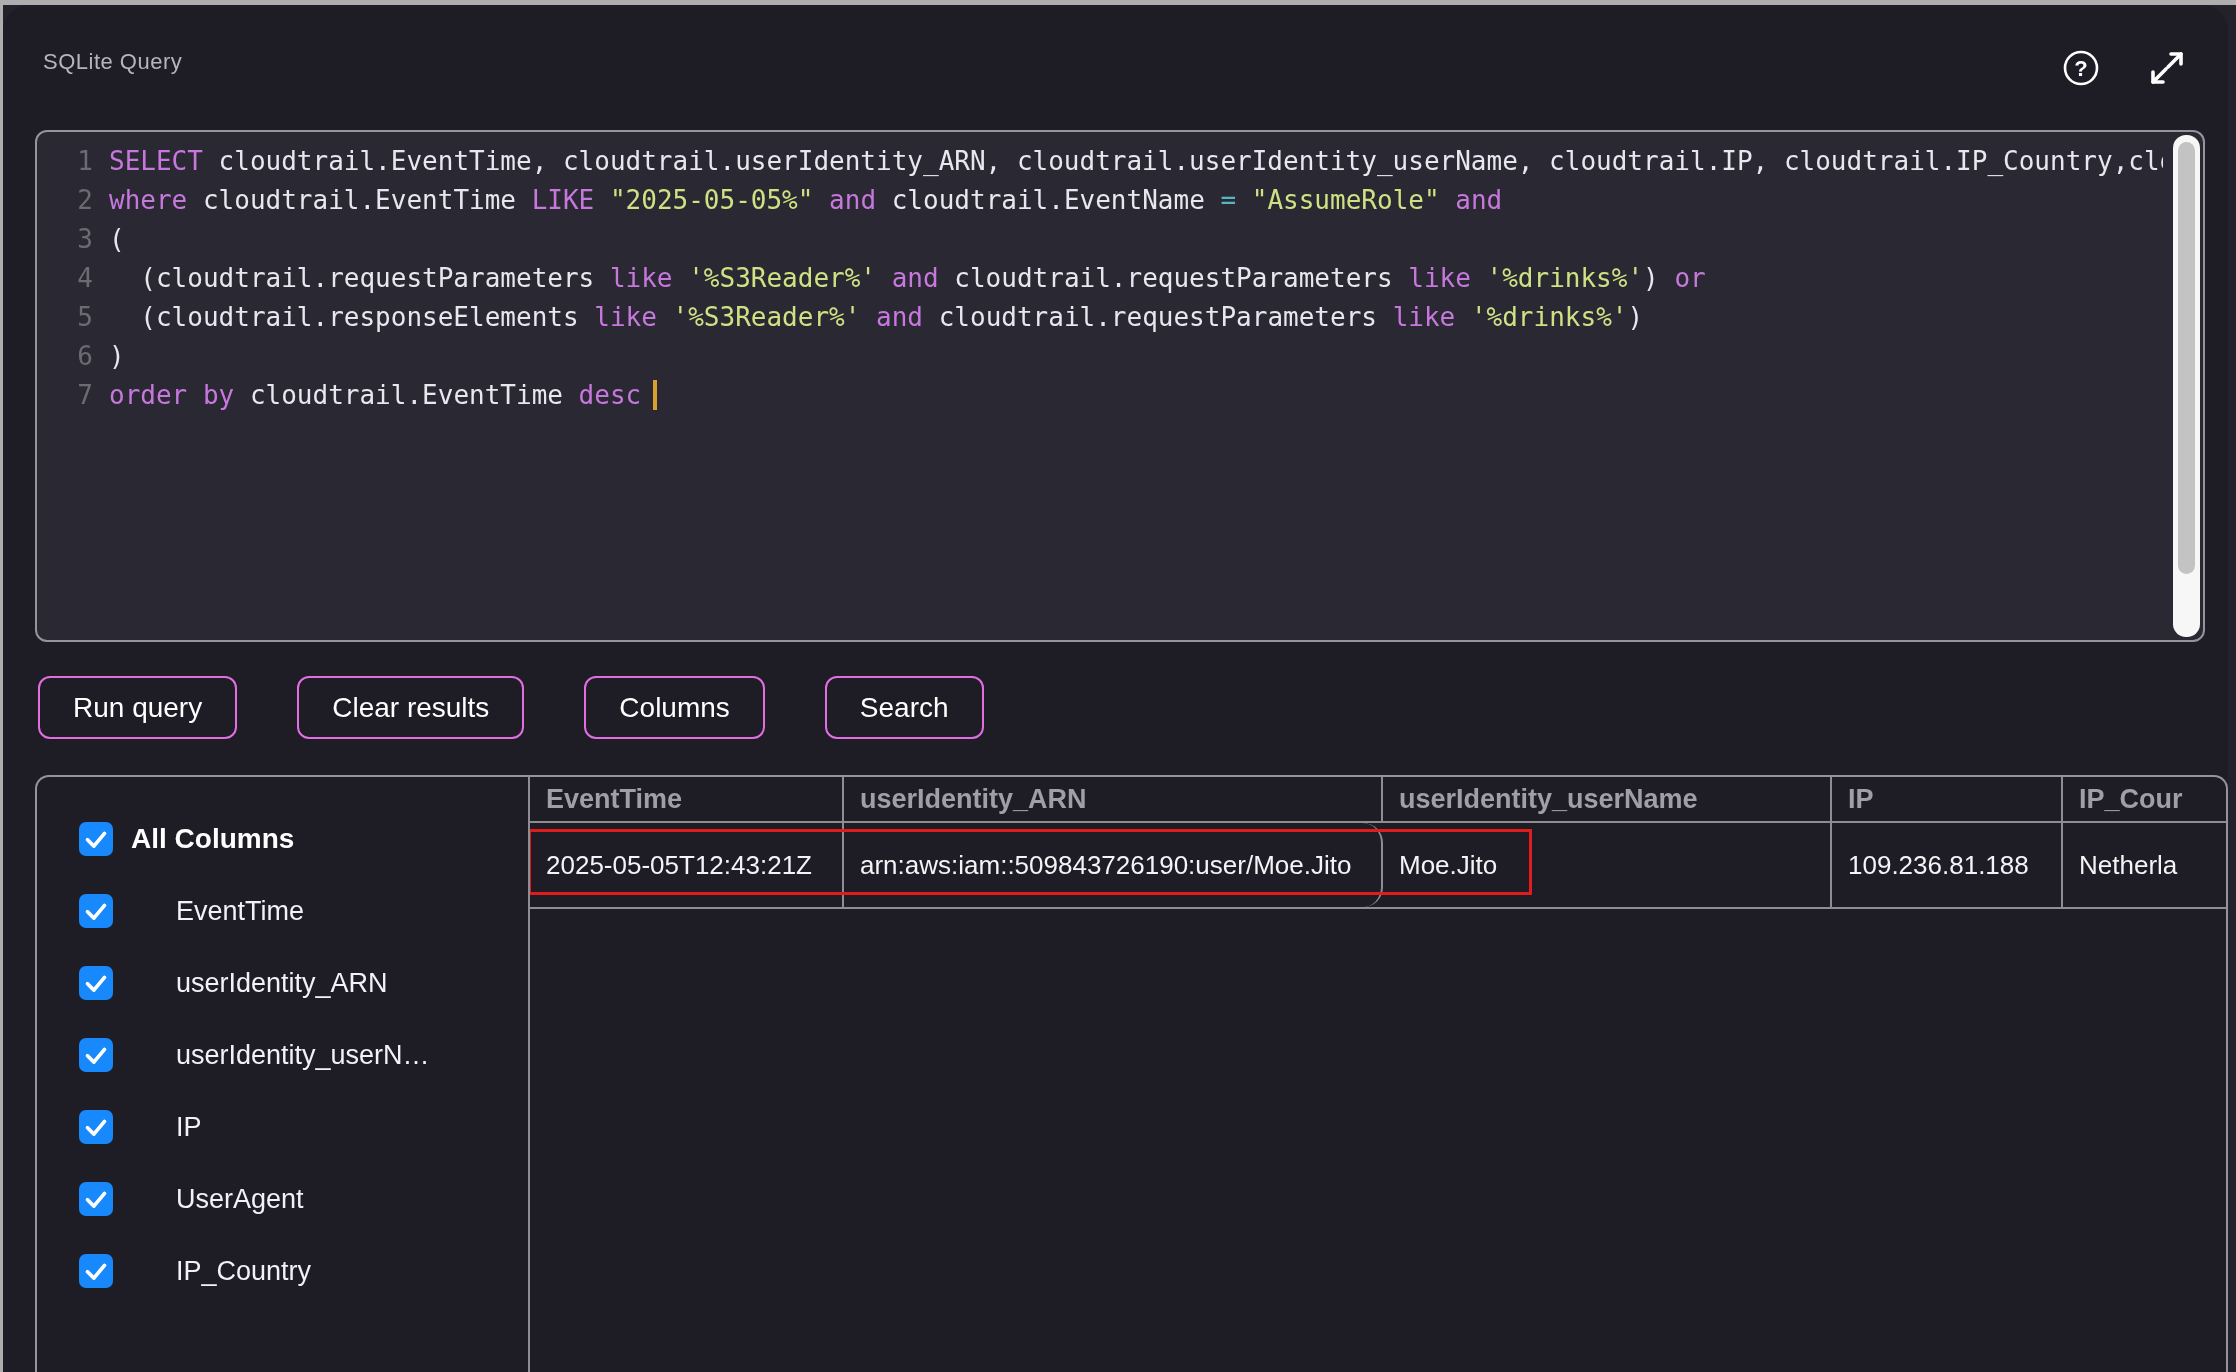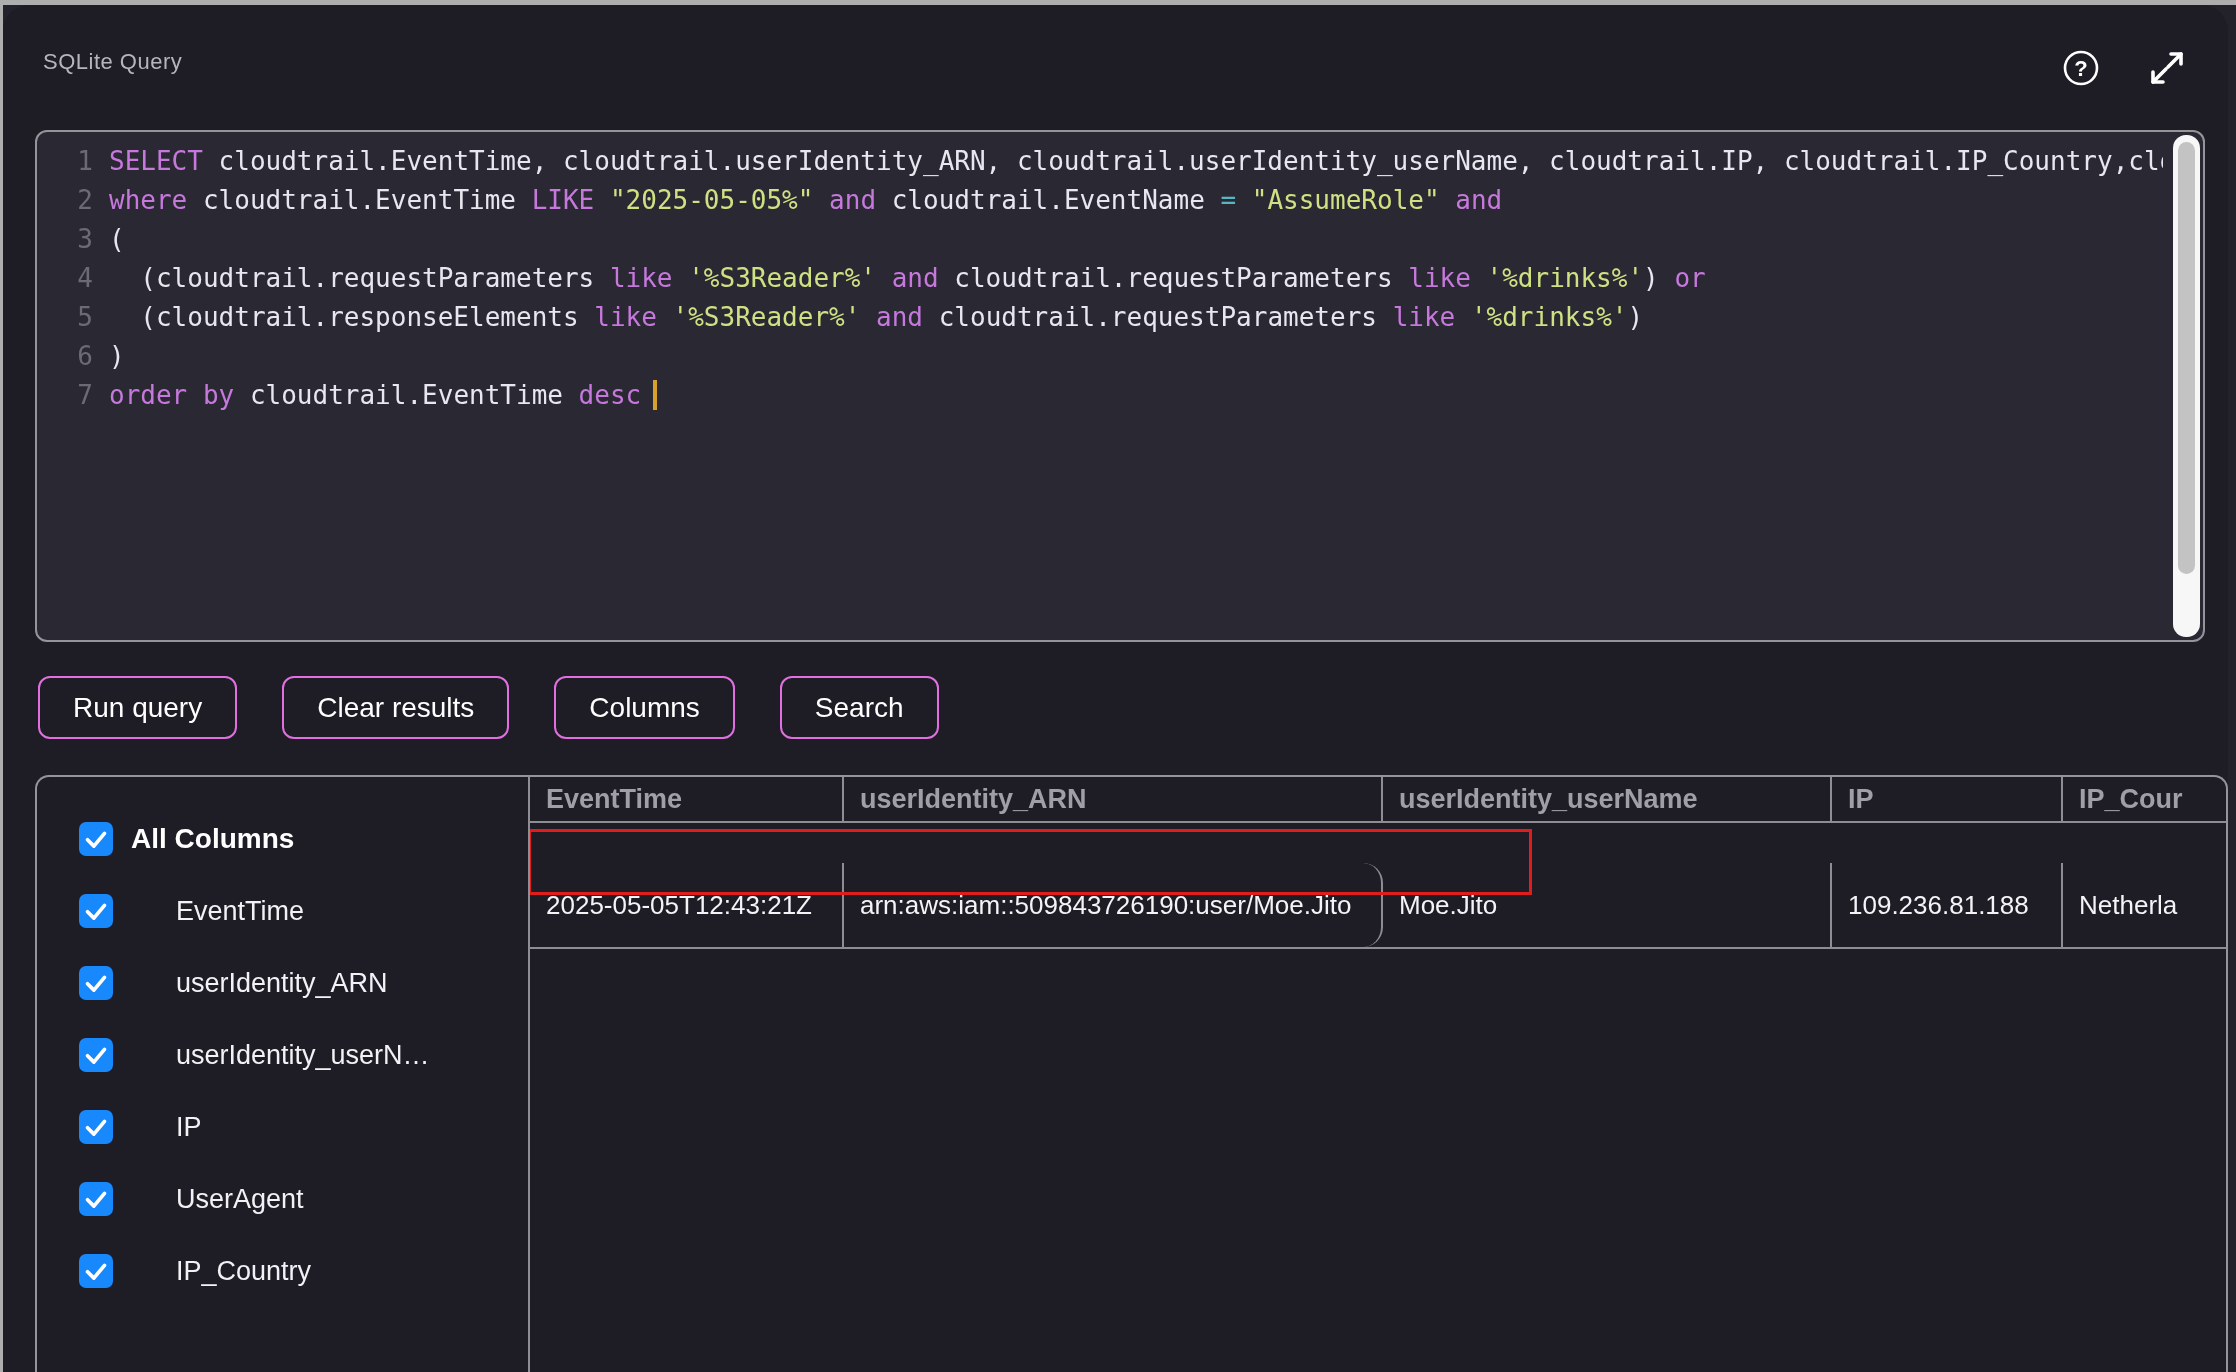--- a/index.html
+++ b/index.html
@@ -28,21 +28,21 @@
   .code-text { color:#e8e6ef; }
   .tok-p { color:#e8e6ef; } .tok-k { color:#c678dd; } .tok-s { color:#cfe283; } .tok-o { color:#56b6c2; }
   .cursor { display:inline-block; width:4px; height:30px; background:#d7a12d;
             vertical-align:-6px; margin-left:12px; }
   .scroll-track { position:absolute; top:3px; right:3px; bottom:3px; width:27px;
                   background:#f7f7f7; border-radius:13px; }
   .scroll-thumb { position:absolute; left:5px; top:7px; width:17px; height:86%;
                   background:#c3c3c3; border-radius:9px; cursor:pointer; }
 
   
-  .toolbar { position:absolute; left:35px; top:671px; display:flex; gap:45px; }
+  .toolbar { position:absolute; left:35px; top:671px; display:flex; gap:60px; }
   .tb-btn { height:63px; padding:0 33px; background:transparent; color:#ffffff;
             border:2.5px solid #e26ee2; border-radius:12px; font-size:28px;
             font-family:"Liberation Sans", sans-serif; cursor:pointer; }
 
   
   .results { position:absolute; left:32px; top:770px; width:2193px; height:602px;
              border:2px solid #96949b; border-bottom:none; border-radius:14px 14px 0 0;
              overflow:hidden; display:flex; }
   .col-panel { flex:0 0 493px; border-right:2px solid #8f8d94; padding:14px 0 0 42px; }
   .cp-row { display:flex; align-items:center; height:48px;margin-top:24px; }
@@ -50,21 +50,21 @@
   .checkbox { width:34px; height:34px; border-radius:7px; background:#1789fc;
               flex:0 0 34px; cursor:pointer; }
   .checkbox svg { width:34px; height:34px; display:block; }
   .cp-label { color:#f2f1f5; font-size:27px; margin-left:18px; }
   .cp-row.first .cp-label { font-weight:bold; font-size:28px; color:#ffffff; }
   .cp-row.child .cp-label { margin-left:63px; }
 
   .table-area { position:relative; flex:1 1 auto; overflow:hidden; }
   .t-row { display:flex; }
   .t-head { height:46px; border-bottom:2px solid #8f8d94; }
-  .t-data { height:86px; border-bottom:2px solid #8f8d94;margin-top:40px; }
+  .t-data { height:86px; border-bottom:2px solid #8f8d94; }
   .t-cell { flex:0 0 auto; padding-left:16px; display:flex; align-items:center;
             border-right:2px solid #8f8d94; overflow:hidden; white-space:nowrap; }
   .t-head .t-cell { color:#a09ea6; font-weight:bold; font-size:27px; }
   .t-data .t-cell { color:#f4f3f6; font-size:26px; }
   .annotation { position:absolute; left:-2px; top:52px; width:1004px; height:66px;
                 border:3px solid #e11c1c; pointer-events:none; }
 </style>
 </head>
 <body>
 

